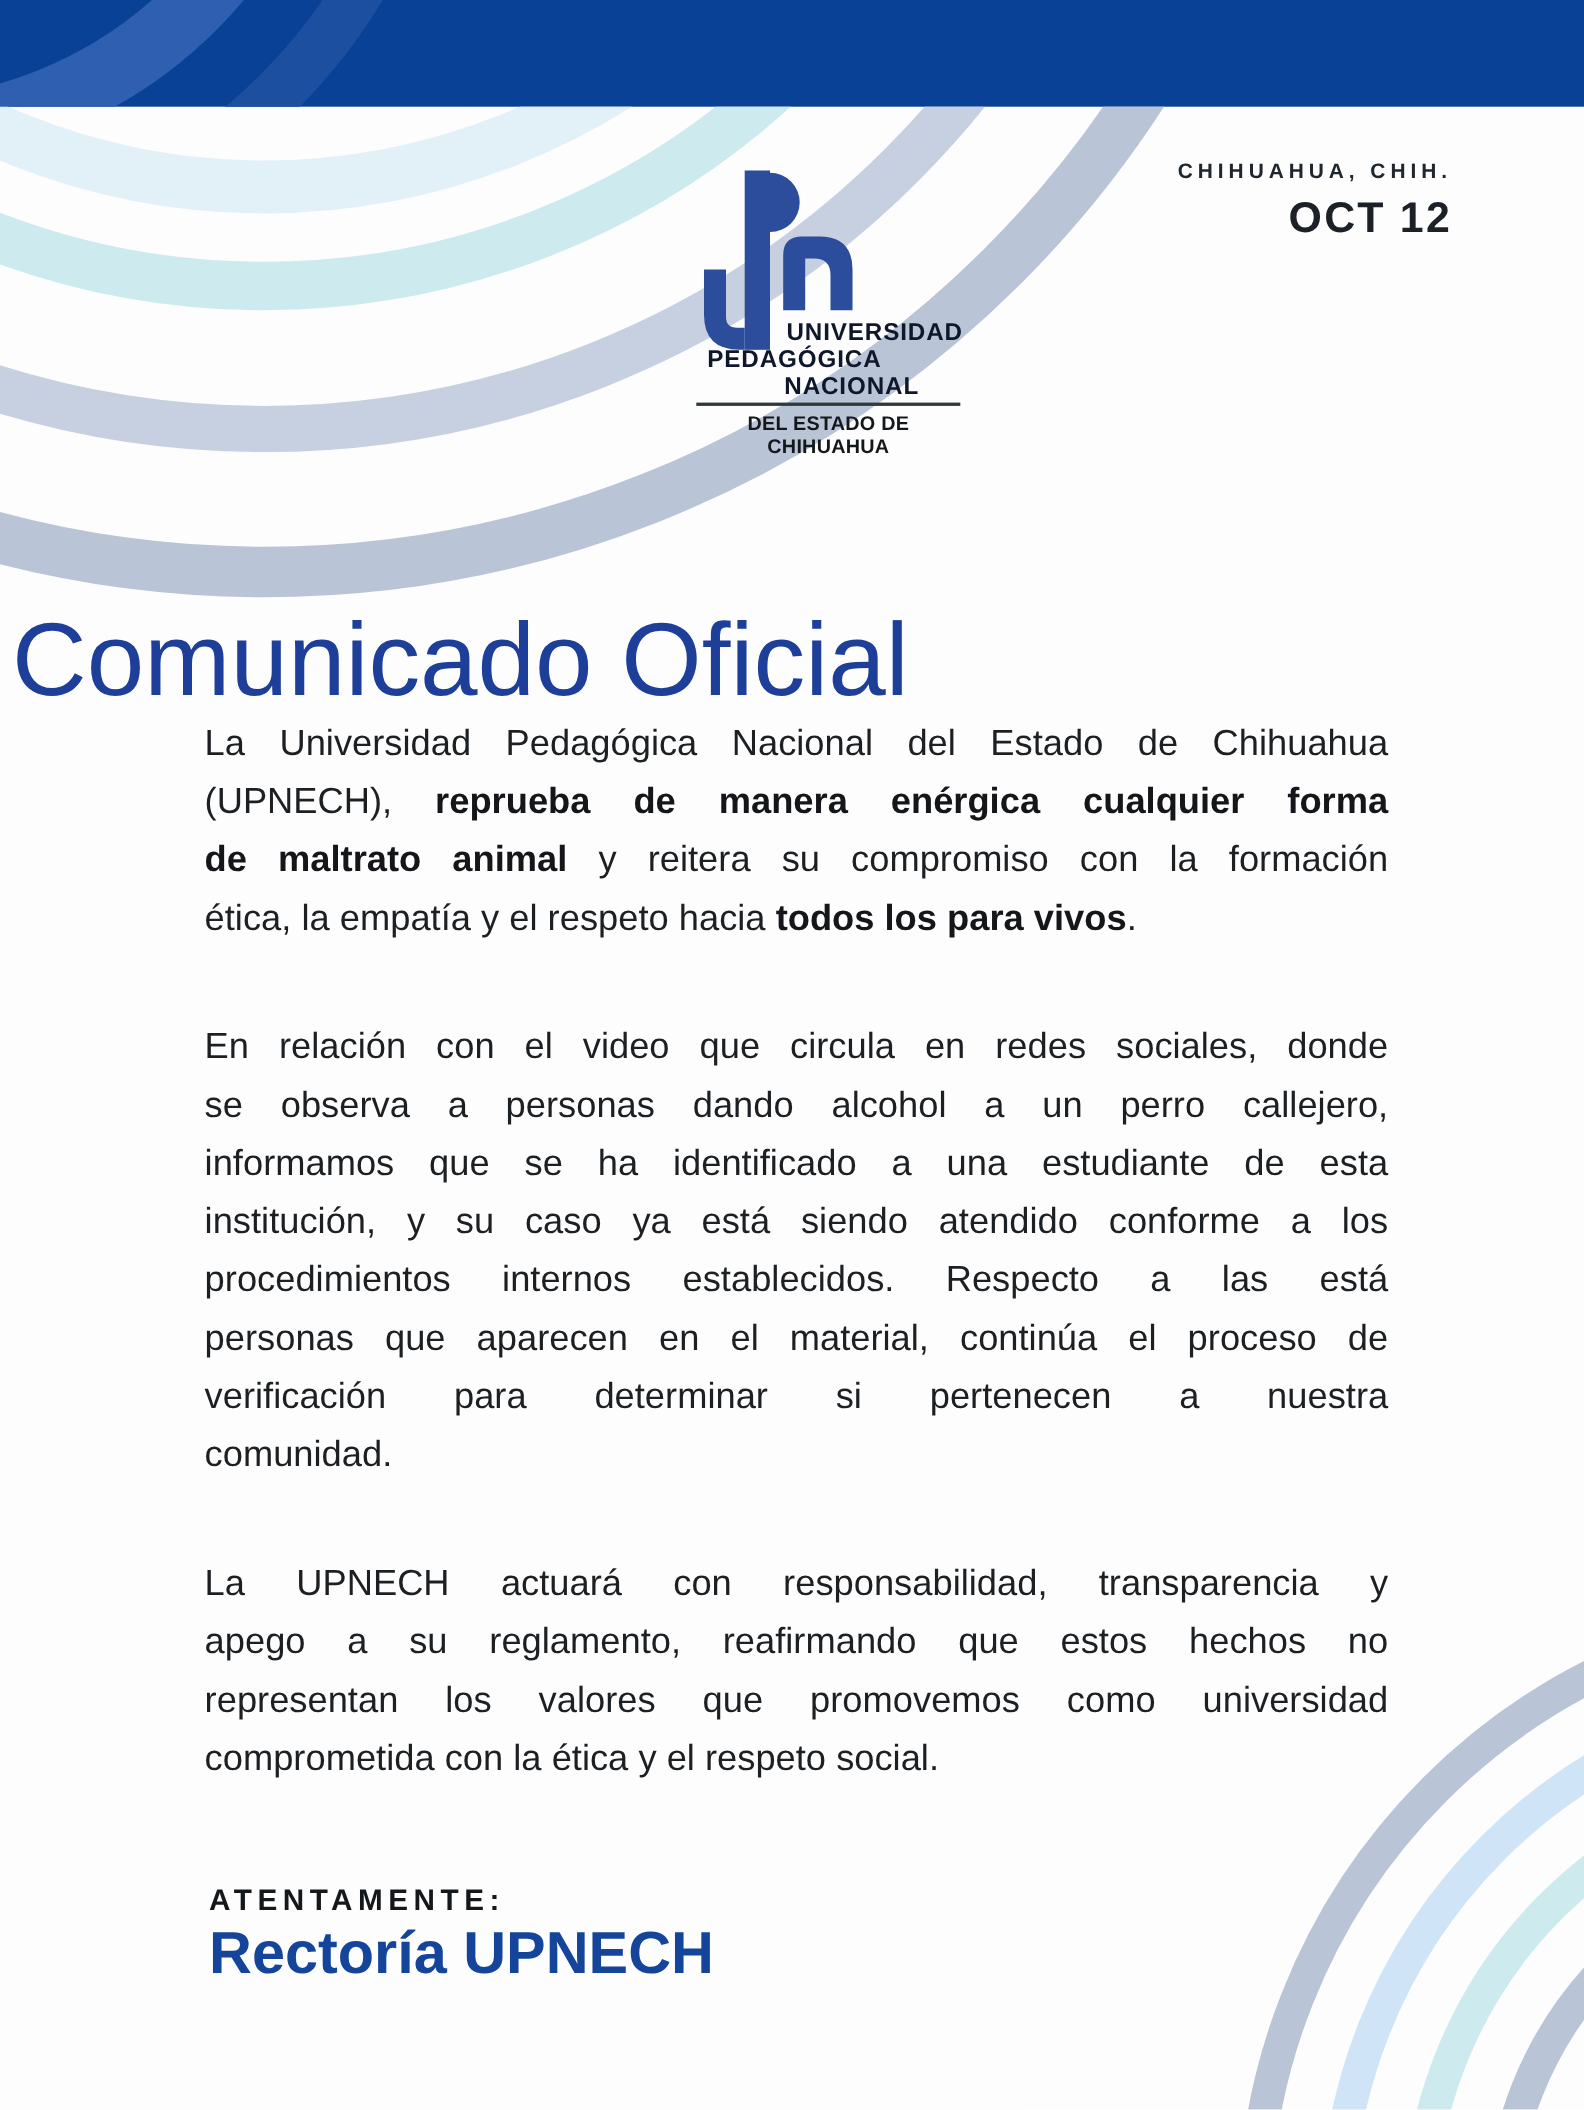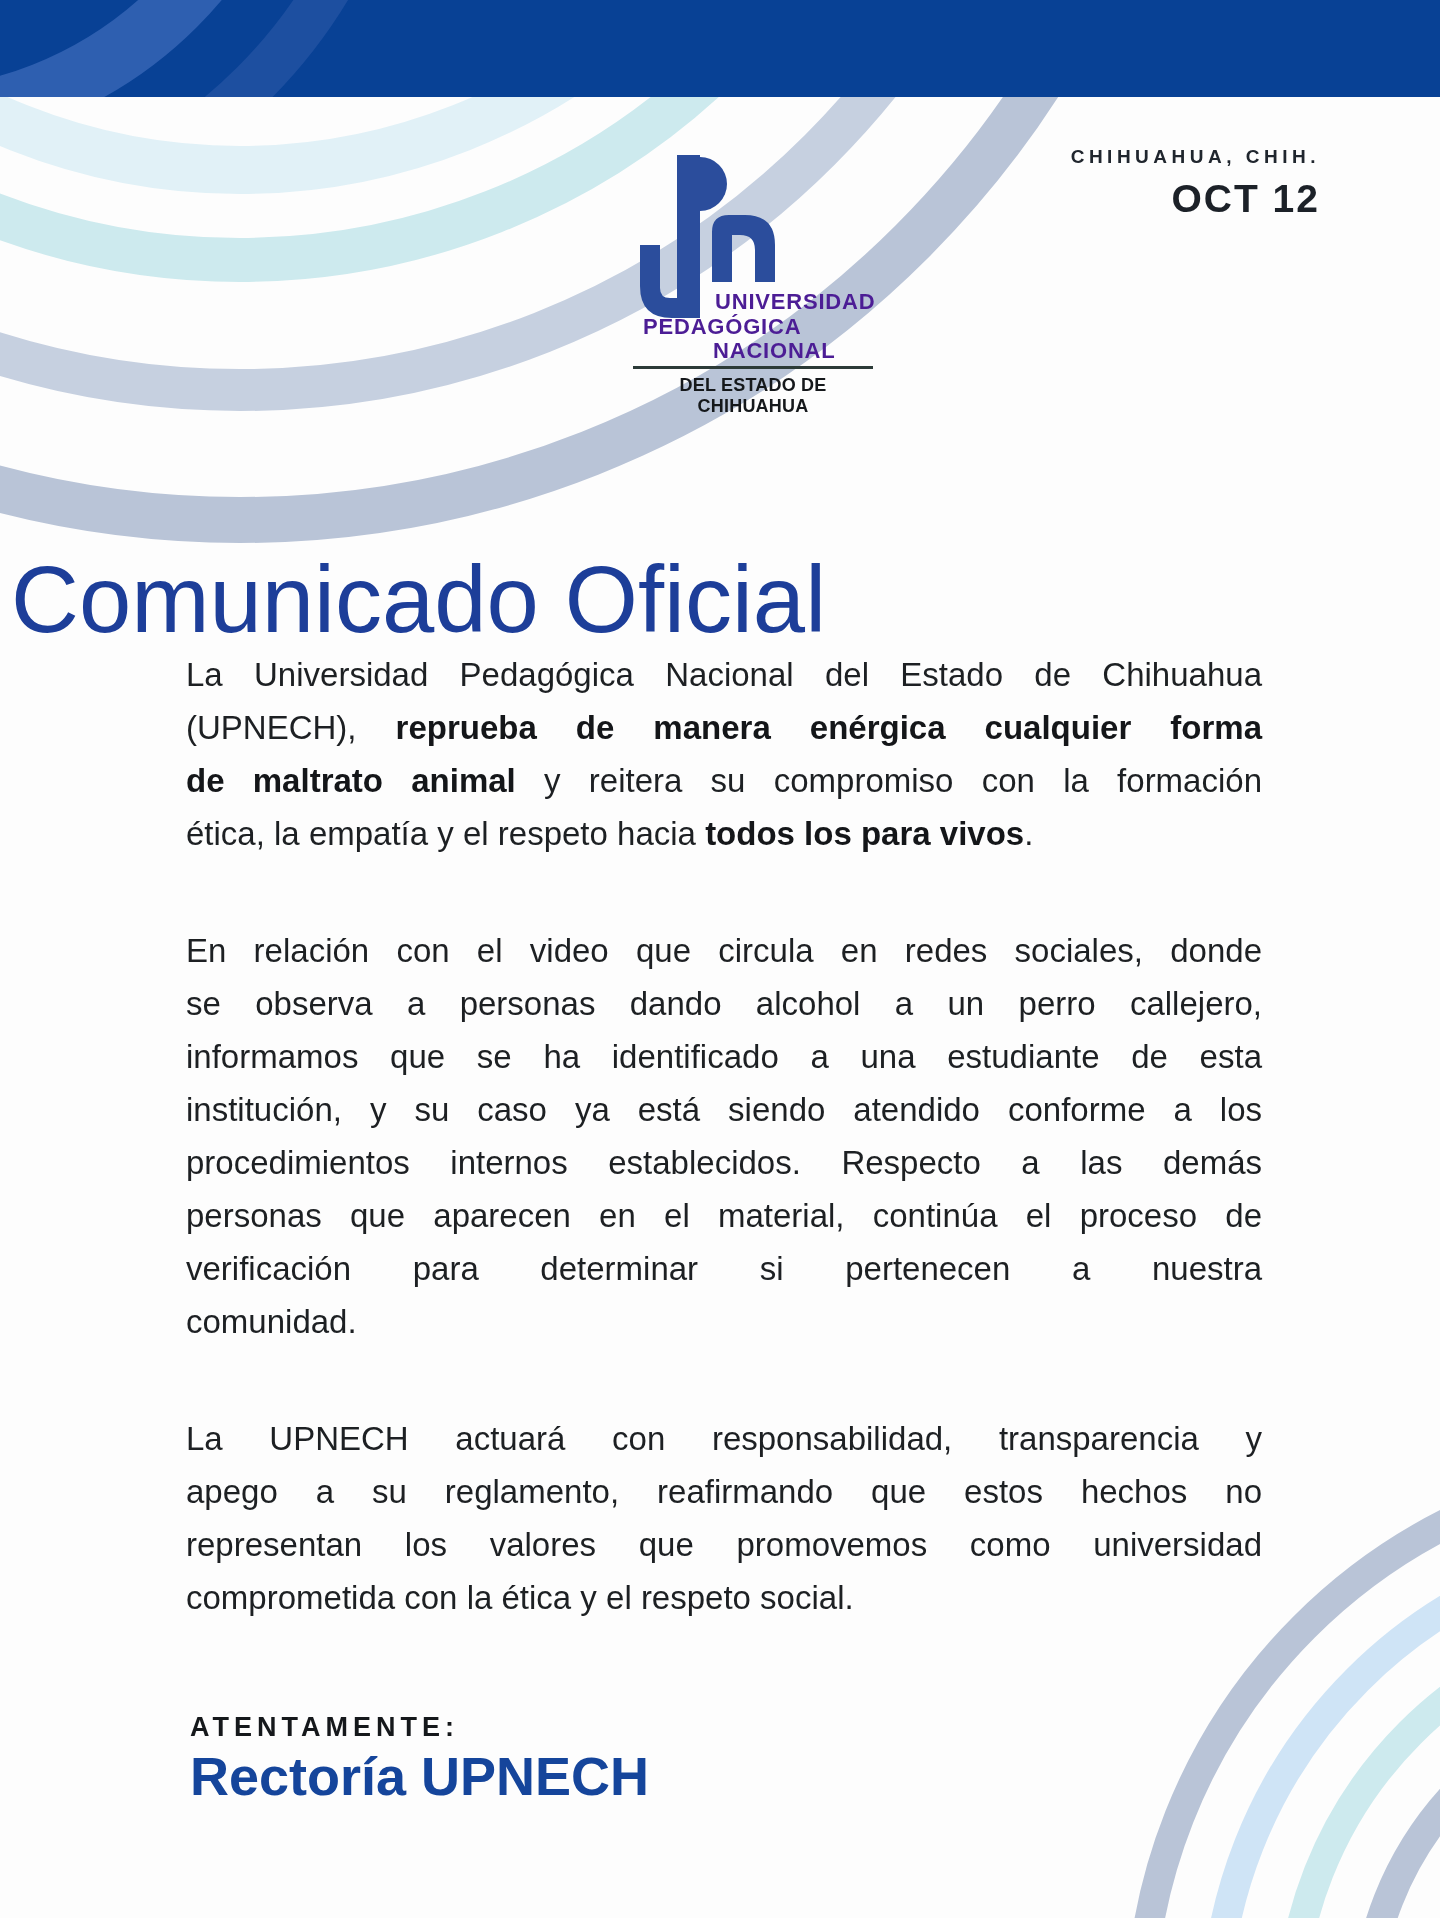--- a/index.html
+++ b/index.html
@@ -9,21 +9,21 @@
     font-family:"Liberation Sans","DejaVu Sans",sans-serif;
   }
   svg.bg{position:absolute;left:0;top:0;width:1440px;height:1918px;}
 
   
   .header-right{position:absolute;top:146px;right:120px;text-align:right;color:#20262e;}
   .loc{font-size:19px;font-weight:700;letter-spacing:4.5px;}
   .date{font-size:39px;font-weight:700;letter-spacing:2px;margin-top:9px;color:#1c2128;}
 
   
-  .logo-line{position:absolute;font-weight:700;color:#4c1d95;letter-spacing:.8px;font-size:22px;}
+  .logo-line{position:absolute;font-weight:700;color:#0f172a;letter-spacing:.8px;font-size:22px;}
   .lg1{left:715px;top:289px;}
   .lg2{left:643px;top:314px;}
   .lg3{left:713px;top:338px;}
   .logo-divider{position:absolute;left:633px;top:366px;width:240px;height:3px;background:var(--divider_dark,#2c3b38);}
   .logo-subtitle{position:absolute;left:627px;top:375px;width:252px;text-align:center;
     font-size:18px;font-weight:700;color:#15181b;letter-spacing:.2px;}
 
   
   .title{
     position:absolute;left:11px;top:490px;width:100%;
@@ -108,21 +108,21 @@
         <div class="line"><span>La Universidad Pedagógica Nacional del Estado de Chihuahua</span></div>
         <div class="line"><span>(UPNECH), </span><b>reprueba de manera enérgica cualquier forma</b></div>
         <div class="line"><b>de maltrato animal</b><span> y reitera su compromiso con la formación</span></div>
         <div class="line last"><span>ética, la empatía y el respeto hacia </span><b>todos los para vivos</b><span>.</span></div>
       </div>
       <div class="para">
         <div class="line"><span>En relación con el video que circula en redes sociales, donde</span></div>
         <div class="line"><span>se observa a personas dando alcohol a un perro callejero,</span></div>
         <div class="line"><span>informamos que se ha identificado a una estudiante de esta</span></div>
         <div class="line"><span>institución, y su caso ya está siendo atendido conforme a los</span></div>
-        <div class="line"><span>procedimientos internos establecidos. Respecto a las demás</span></div>
+        <div class="line"><span>procedimientos internos establecidos. Respecto a las está</span></div>
         <div class="line"><span>personas que aparecen en el material, continúa el proceso de</span></div>
         <div class="line"><span>verificación para determinar si pertenecen a nuestra</span></div>
         <div class="line last"><span>comunidad.</span></div>
       </div>
       <div class="para">
         <div class="line"><span>La UPNECH actuará con responsabilidad, transparencia y</span></div>
         <div class="line"><span>apego a su reglamento, reafirmando que estos hechos no</span></div>
         <div class="line"><span>representan los valores que promovemos como universidad</span></div>
         <div class="line last"><span>comprometida con la ética y el respeto social.</span></div>
       </div>

